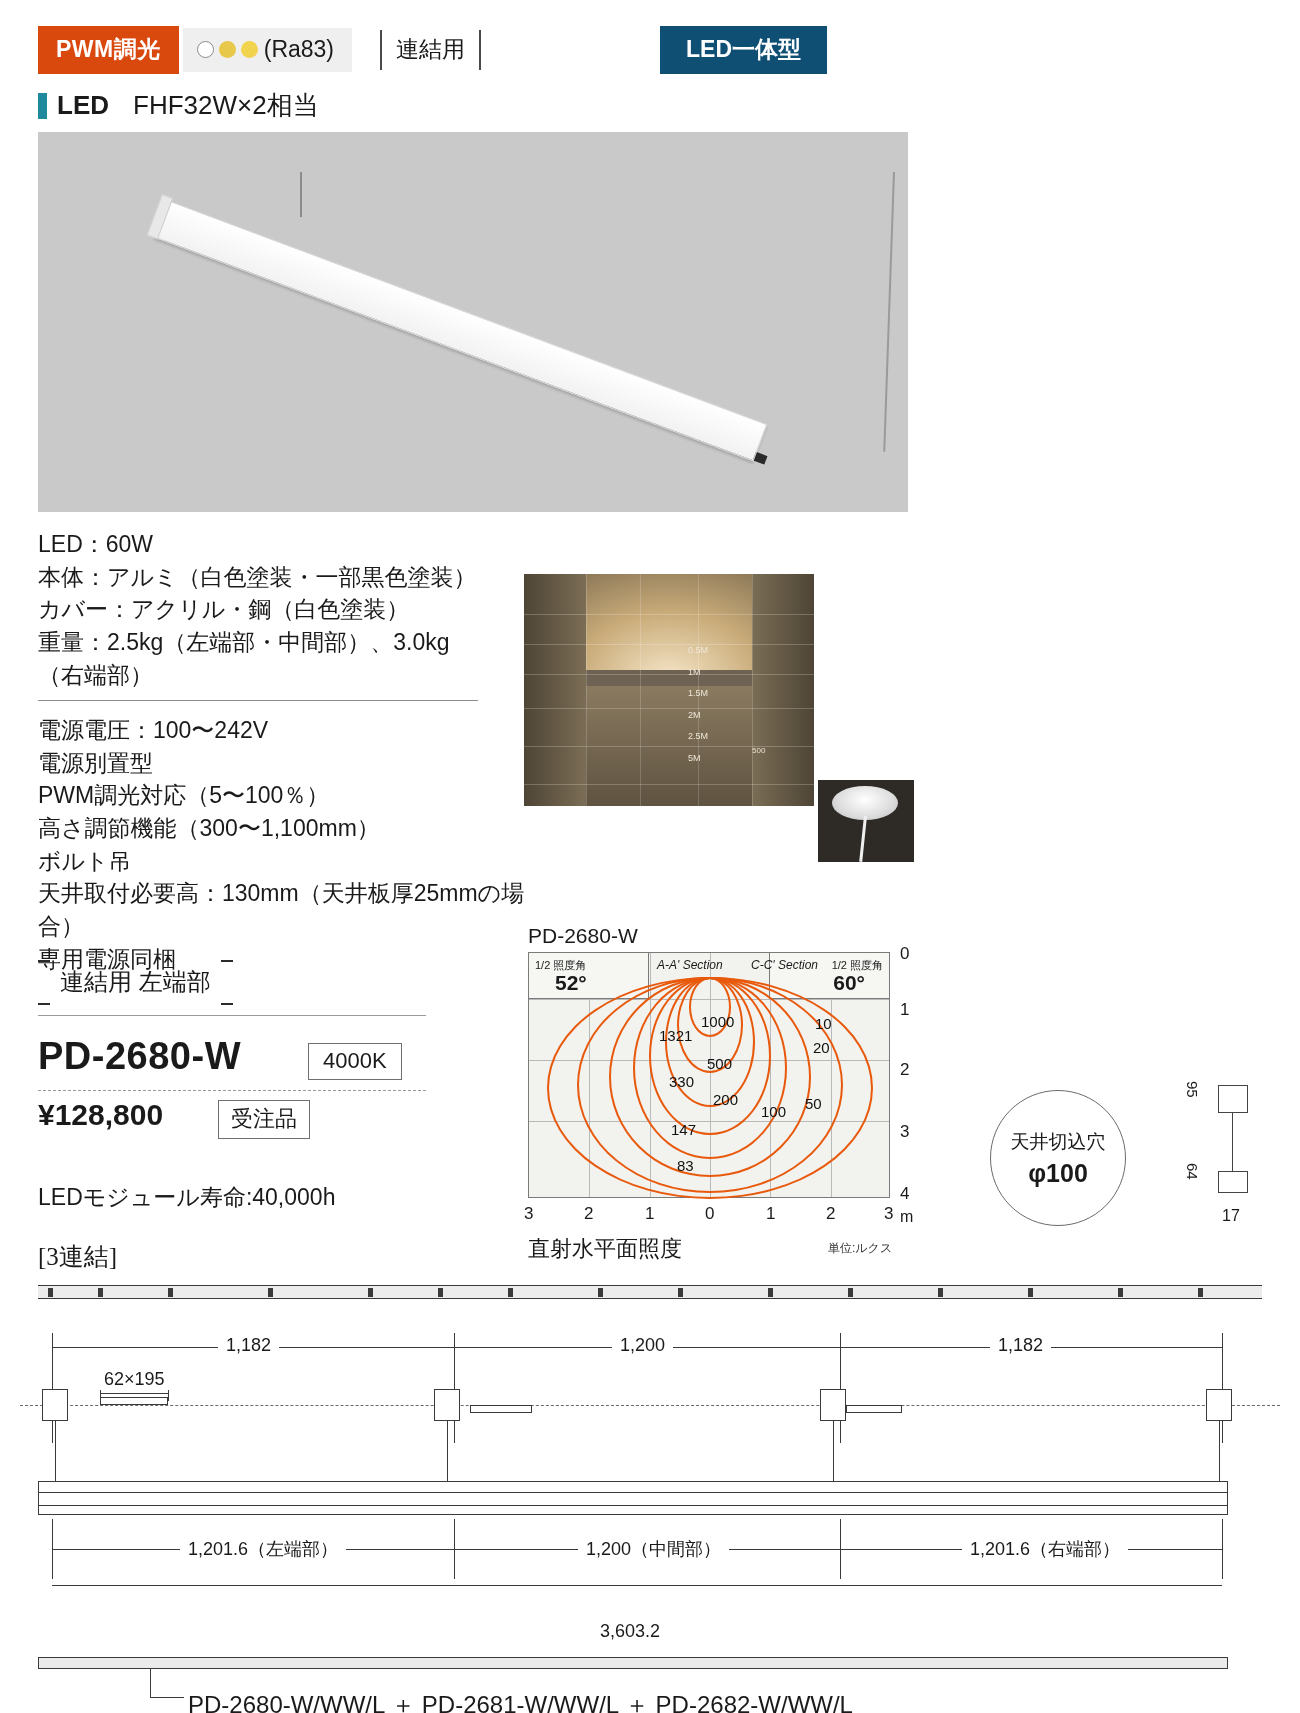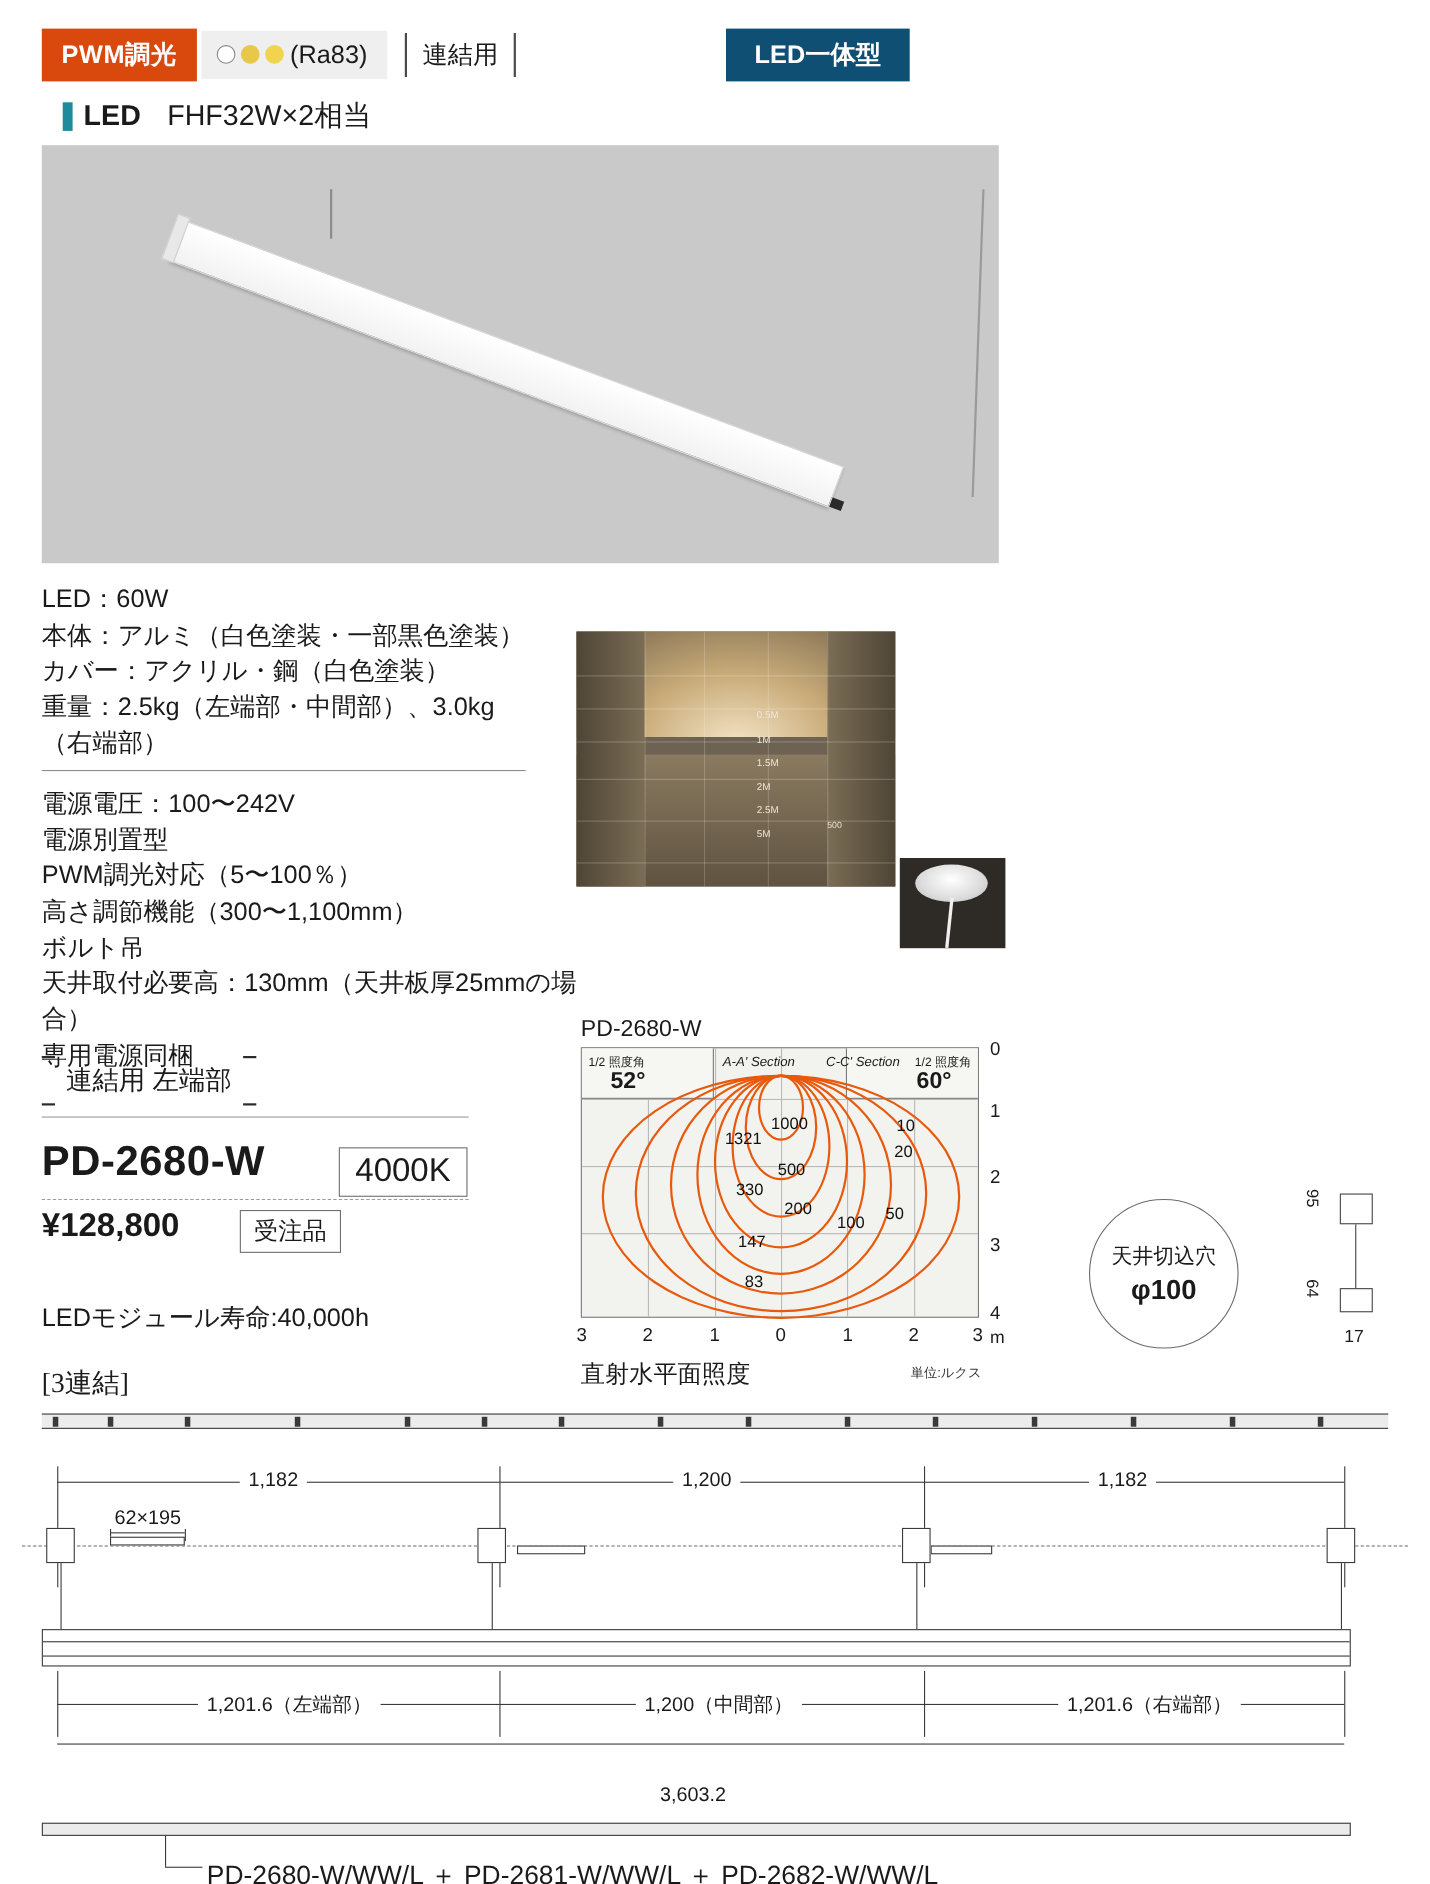--- a/index.html
+++ b/index.html
@@ -34,39 +34,39 @@
   }
   .dots { display:flex; gap:5px; align-items:center; }
   .dot { width:17px; height:17px; border-radius:50%; display:inline-block; }
   .dot.d1 { background:#ffffff; border:1.5px solid #8a8a8a; }
   .dot.d2 { background:#e8c84a; }
   .dot.d3 { background:#f2d34e; }
   .ra-text { font-size:23px; }
   .badge-renketsu {
     font-size:23px; color:#1a1a1a;
     padding:8px 16px 9px 16px;
-    margin-left:16px;
+    margin-left:28px;
     position:relative;
   }
   .badge-renketsu:before, .badge-renketsu:after{
     content:""; position:absolute; top:4px; bottom:4px; width:2px; background:#4a4a4a;
   }
   .badge-renketsu:before { left:0; }
   .badge-renketsu:after { right:0; }
   .badge-led {
     position:absolute; left:660px; top:26px;
     background:#0f4f73; color:#fff;
     font-size:23px; font-weight:bold;
     padding:8px 26px 9px 26px;
   }
 
   
   .ledline {
     position:absolute; left:38px; top:88px;
-    display:flex; align-items:center; gap:10px;margin-left:19px;
+    display:flex; align-items:center; gap:10px;
   }
   .ledline .bar { width:9px; height:26px; background:#1f8a9b; }
   .ledline .lbl { font-size:26px; font-weight:bold; }
   .ledline .eq { font-size:26px; margin-left:14px; }
 
   
   .photo {
     position:absolute; left:38px; top:132px;
     width:870px; height:380px;
     background:#c9c9c9;
@@ -161,21 +161,21 @@
   .tag-renketsu:after  { right:0; border-top:2px solid #2b2b2b; border-bottom:2px solid #2b2b2b; width:12px; background:transparent; }
 
   .hr2 { position:absolute; left:38px; top:1015px; width:388px; height:1px; background:#9a9a9a; }
 
   .model {
     position:absolute; left:38px; top:1035px;
     font-size:38px; font-weight:bold; letter-spacing:0.5px;
   }
   .kelvin {
     position:absolute; left:308px; top:1043px;
-    font-size:30px; border:1px solid #6f6f6f; padding:4px 14px 5px 14px;
+    font-size:22px; border:1px solid #6f6f6f; padding:4px 14px 5px 14px;
     background:#fff;
     text-align:center;
   }
   .dashhr { position:absolute; left:38px; top:1090px; width:388px; height:0; border-top:1px dashed #9a9a9a; }
   .price {
     position:absolute; left:38px; top:1098px;
     font-size:30px; font-weight:bold;
   }
   .order {
     position:absolute; left:218px; top:1100px;

